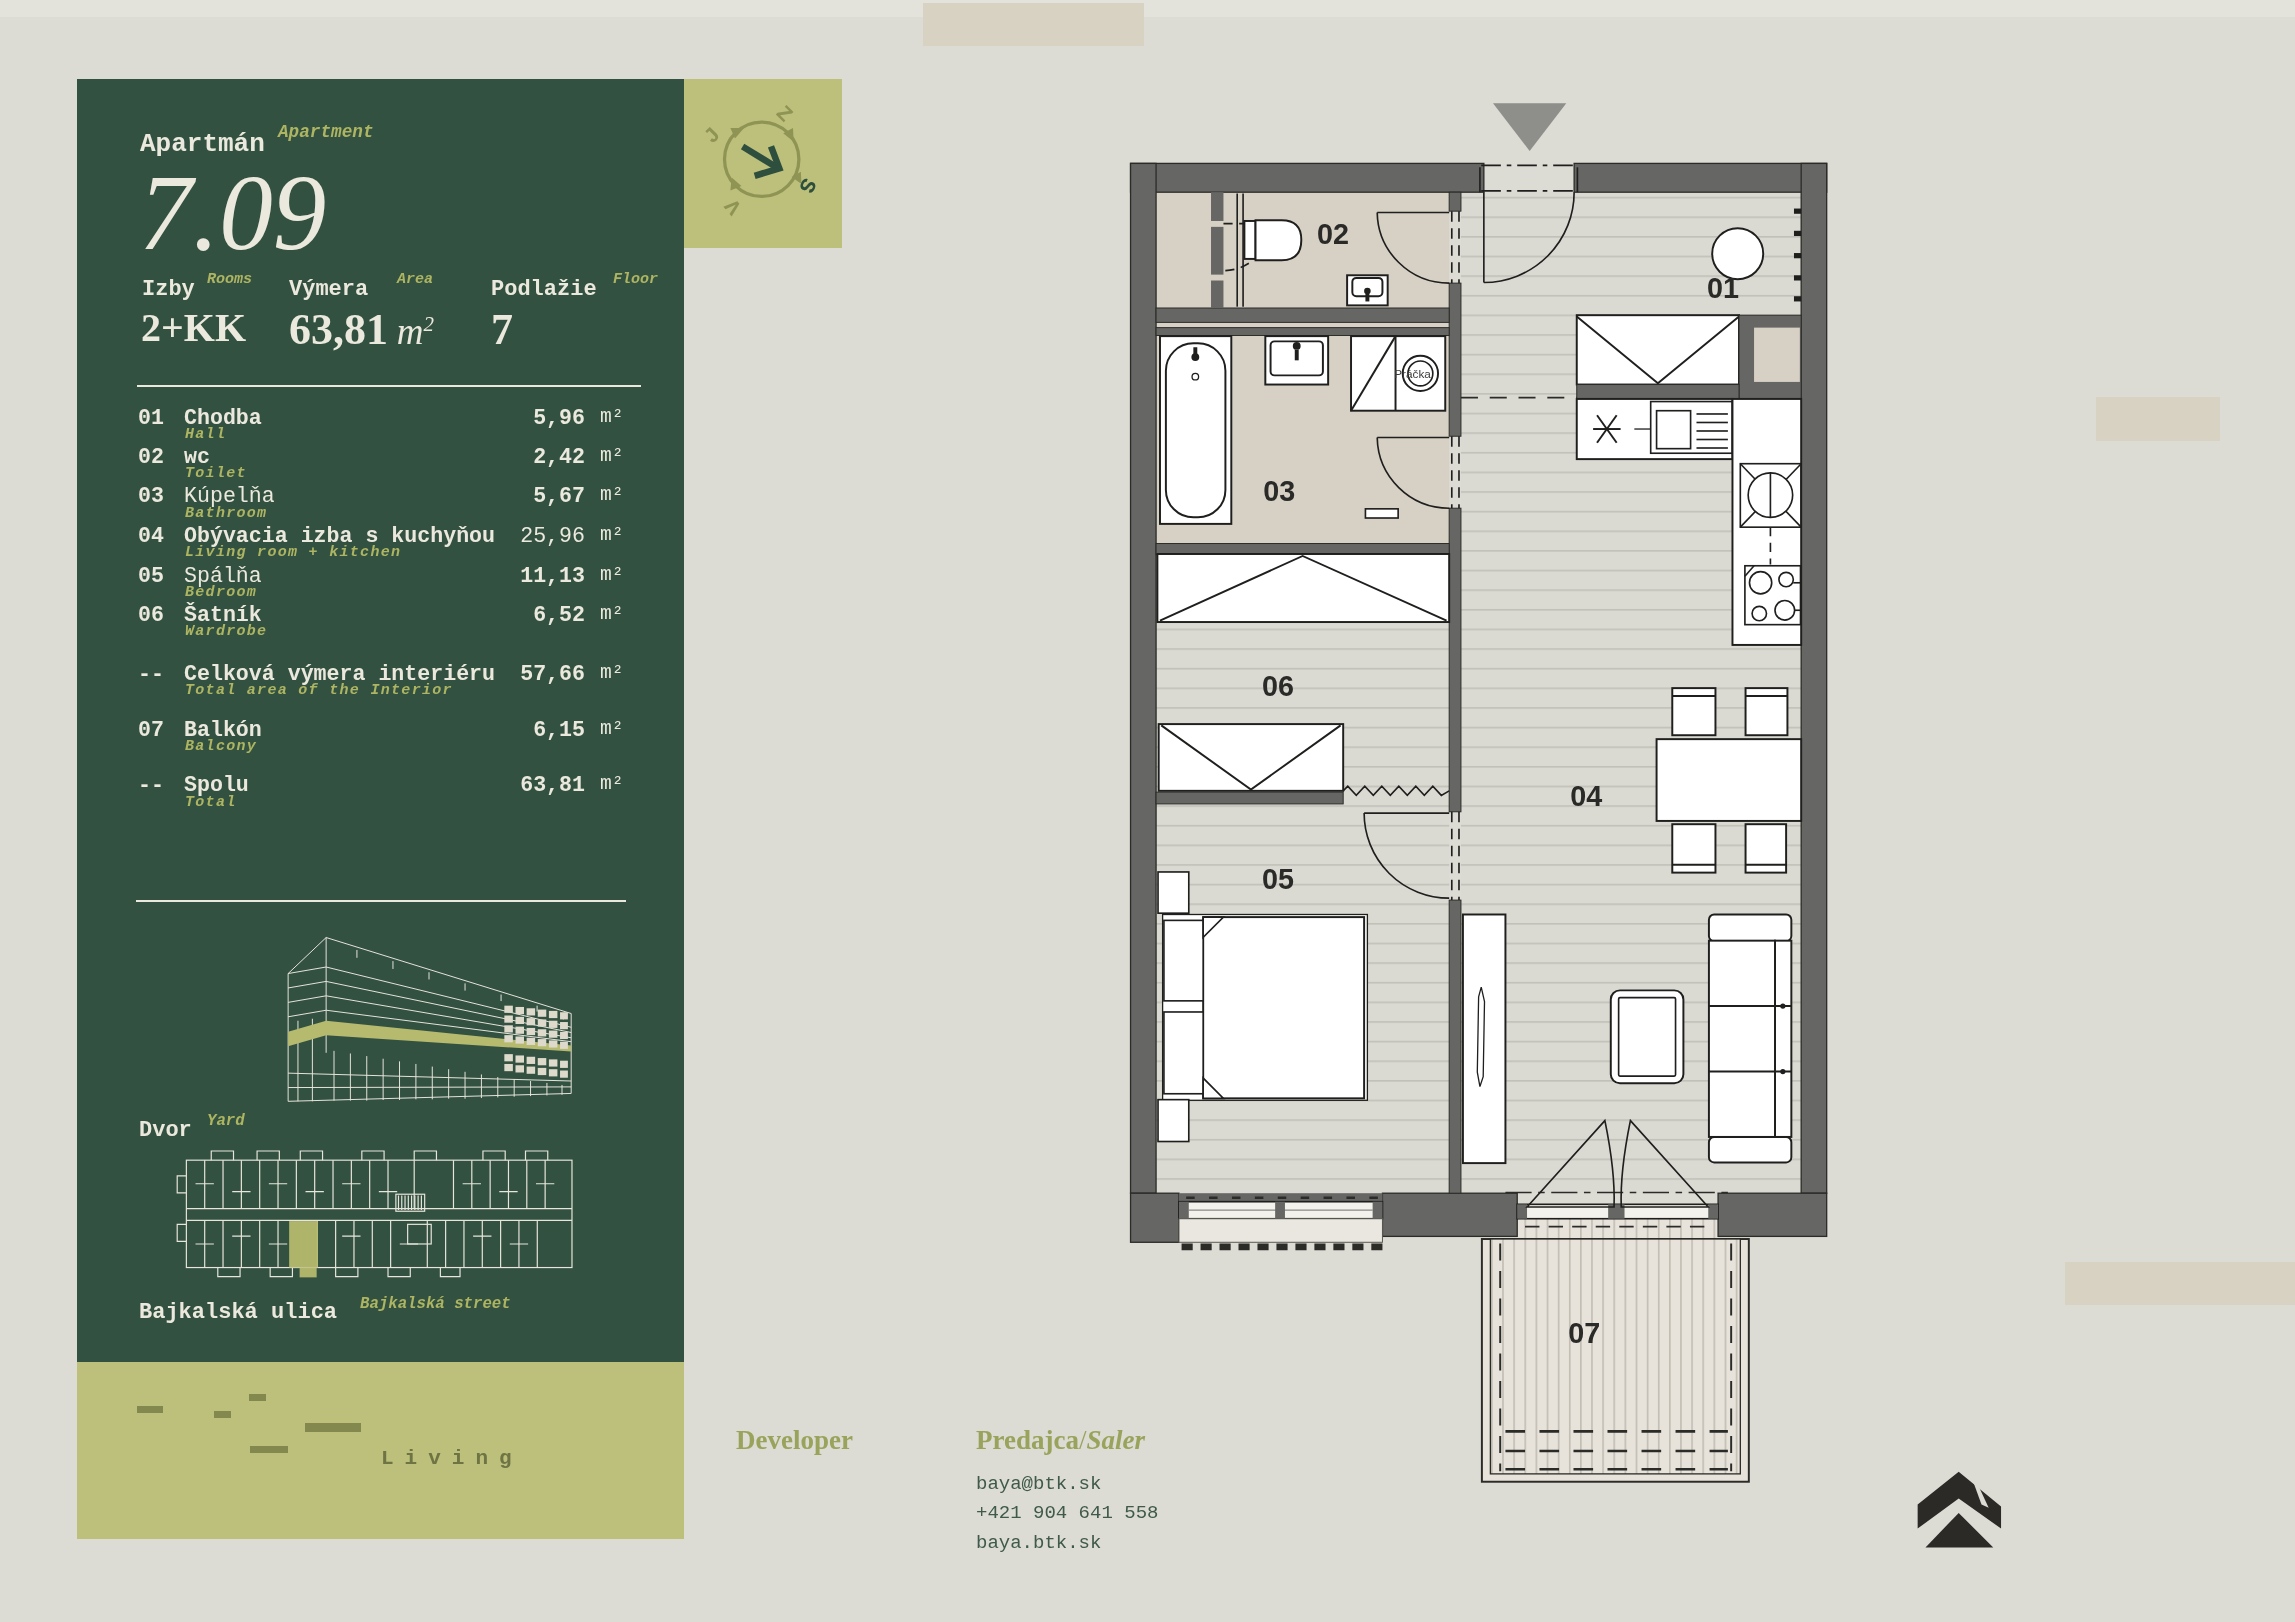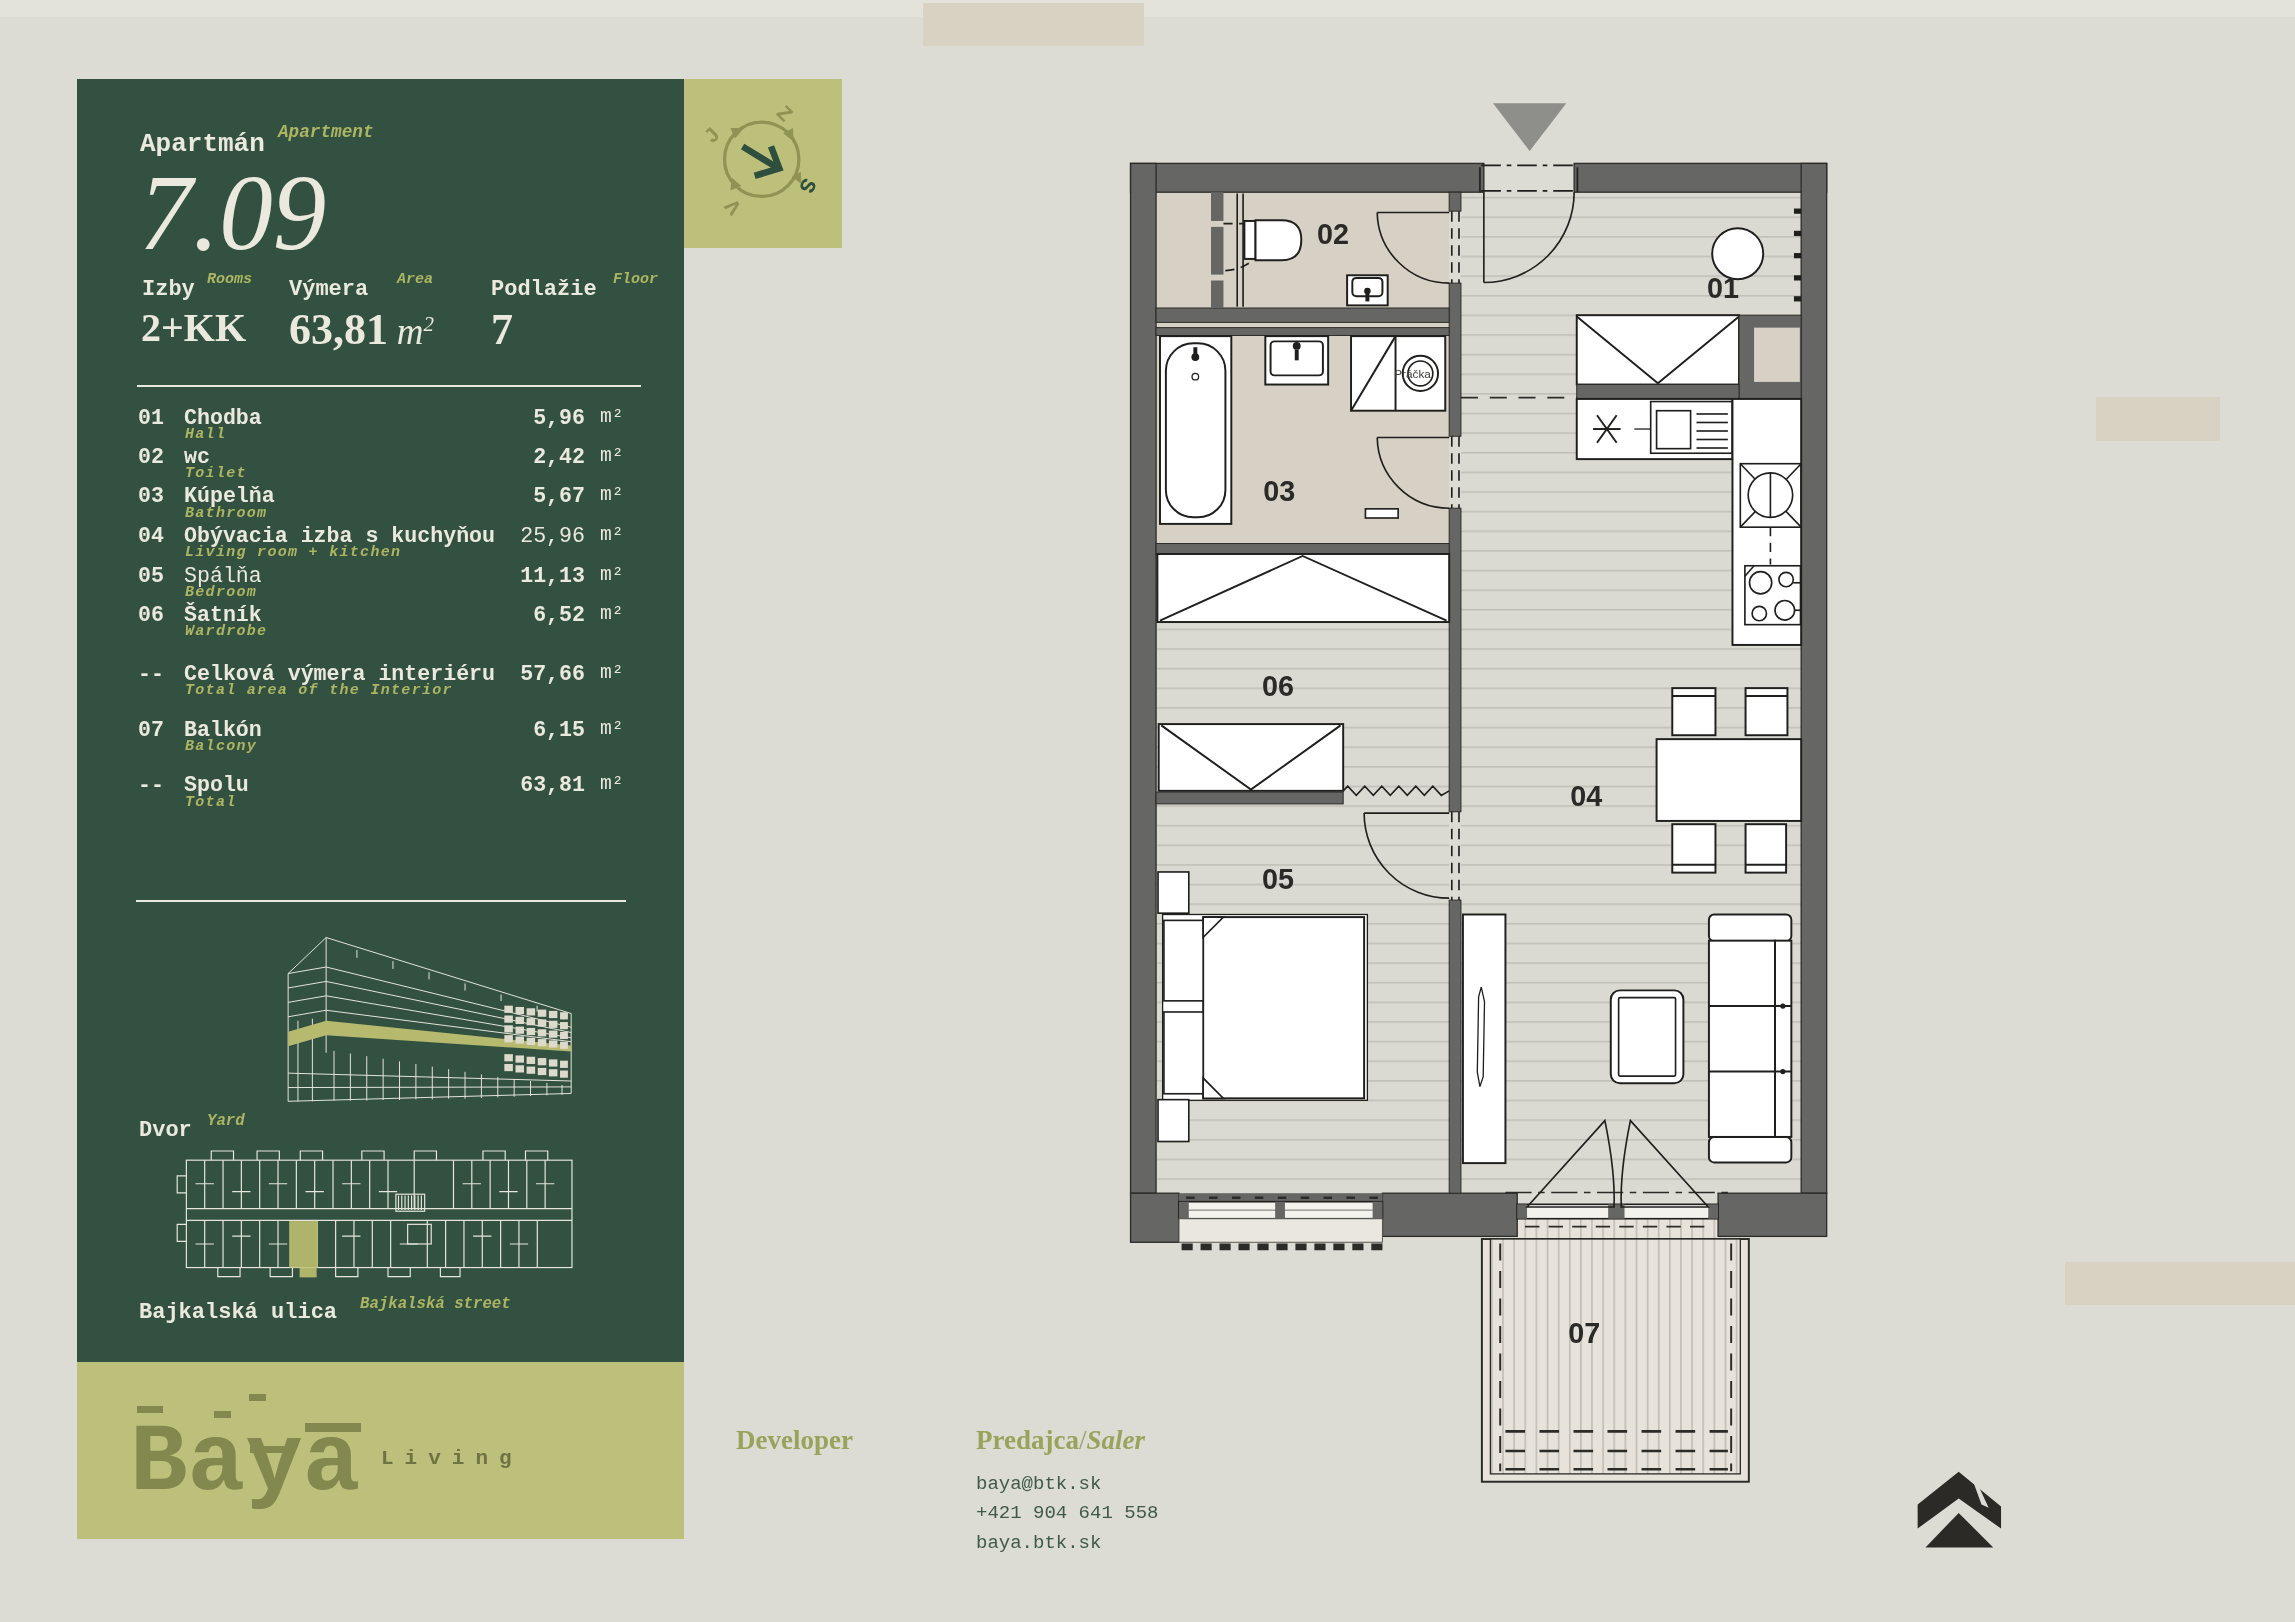--- a/index.html
+++ b/index.html
@@ -59,21 +59,21 @@
   <div class="abs mono cream" style="left:452px;top:406px;width:133px;font-size:21.6px;font-weight:bold;text-align:right;">5,96</div>
   <div class="abs mono cream" style="left:600px;top:406px;font-size:19.6px;">m²</div>
 
   <div class="abs mono cream" style="left:138px;top:445px;font-size:21.6px;font-weight:bold;">02</div>
   <div class="abs mono cream" style="left:184px;top:445px;font-size:21.6px;font-weight:bold;">wc</div>
   <div class="abs mono acc" style="left:185px;top:465px;font-size:15px;font-weight:bold;font-style:italic;letter-spacing:1.3px;">Toilet</div>
   <div class="abs mono cream" style="left:452px;top:445px;width:133px;font-size:21.6px;font-weight:bold;text-align:right;">2,42</div>
   <div class="abs mono cream" style="left:600px;top:445px;font-size:19.6px;">m²</div>
 
   <div class="abs mono cream" style="left:138px;top:484px;font-size:21.6px;font-weight:bold;">03</div>
-  <div class="abs mono cream" style="left:184px;top:484px;font-size:21.6px;font-weight:bold;">Kúpelňa</div>
+  <div class="abs mono cream" style="left:184px;top:484px;font-size:21.6px;font-weight:normal;">Kúpelňa</div>
   <div class="abs mono acc" style="left:185px;top:505px;font-size:15px;font-weight:bold;font-style:italic;letter-spacing:1.3px;">Bathroom</div>
   <div class="abs mono cream" style="left:452px;top:484px;width:133px;font-size:21.6px;font-weight:bold;text-align:right;">5,67</div>
   <div class="abs mono cream" style="left:600px;top:484px;font-size:19.6px;">m²</div>
 
   <div class="abs mono cream" style="left:138px;top:524px;font-size:21.6px;font-weight:bold;">04</div>
   <div class="abs mono cream" style="left:184px;top:524px;font-size:21.6px;font-weight:bold;">Obývacia izba s kuchyňou</div>
   <div class="abs mono acc" style="left:185px;top:544px;font-size:15px;font-weight:bold;font-style:italic;letter-spacing:1.3px;">Living room + kitchen</div>
   <div class="abs mono cream" style="left:452px;top:524px;width:133px;font-size:21.6px;font-weight:normal;text-align:right;">25,96</div>
   <div class="abs mono cream" style="left:600px;top:524px;font-size:19.6px;">m²</div>
 
@@ -233,21 +233,20 @@
       <path d="M609 1827 v22 M614 1827 v22 M619 1827 v22 M624 1827 v22 M629 1827 v22 M634 1827 v22 M639 1827 v22 M644 1827 v22"></path>
       <rect x="623" y="1871" width="36" height="30"></rect>
 
       <path d="M299 1809 h28 M355 1821 h28 M411 1809 h28 M467 1821 h28 M523 1809 h28 M579 1821 h28 M707 1809 h28 M763 1821 h28 M819 1809 h28 M299 1901 h28 M355 1889 h28 M411 1901 h28 M523 1889 h28 M611 1901 h28 M723 1889 h28 M779 1901 h28"></path>
     </g>
 
     <rect x="442" y="1866" width="44" height="71" fill="#b5ba6e" opacity="0.95"></rect>
     <rect x="458" y="1937" width="26" height="15" fill="#b5ba6e" opacity="0.95"></rect>
   </svg>
 
-  <div class="abs mono" style="left:130px;top:1409px;font-size:96px;font-weight:bold;color:#82884e;letter-spacing:0px;">Baya</div>
 
   <div class="abs" style="left:137px;top:1406px;width:26px;height:7.2px;background:#82884e;"></div>
   <div class="abs" style="left:214px;top:1411px;width:17px;height:6.5px;background:#82884e;"></div>
   <div class="abs" style="left:249px;top:1394px;width:17px;height:6.5px;background:#82884e;"></div>
   <div class="abs" style="left:305px;top:1423px;width:56px;height:9.2px;background:#82884e;"></div>
   <div class="abs" style="left:250px;top:1446px;width:38px;height:7.2px;background:#82884e;"></div>
 
   <div class="abs mono" style="left:381px;top:1447px;font-size:21px;font-weight:bold;color:#6f7444;letter-spacing:11px;">Living</div>
 
   <svg class="abs" style="left:1911px;top:1466px;" width="98" height="86" viewBox="2920 2240 150 132">

